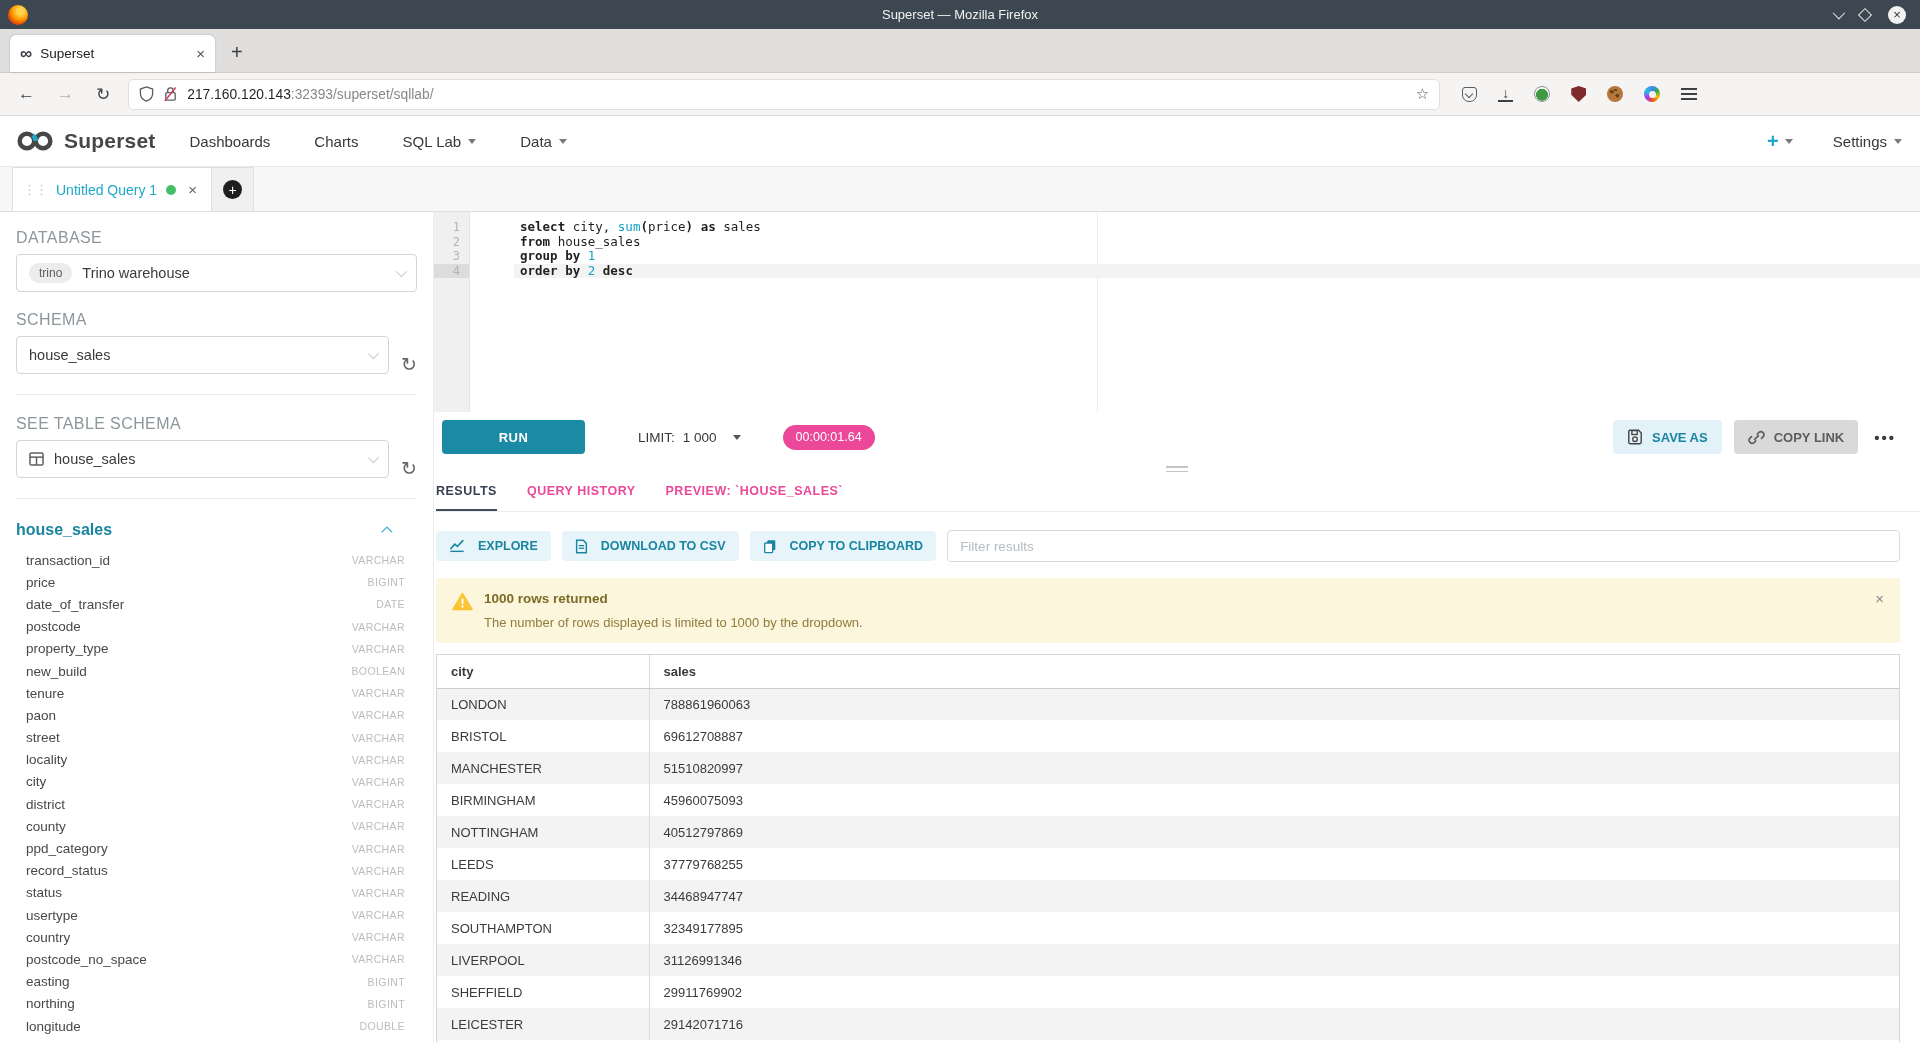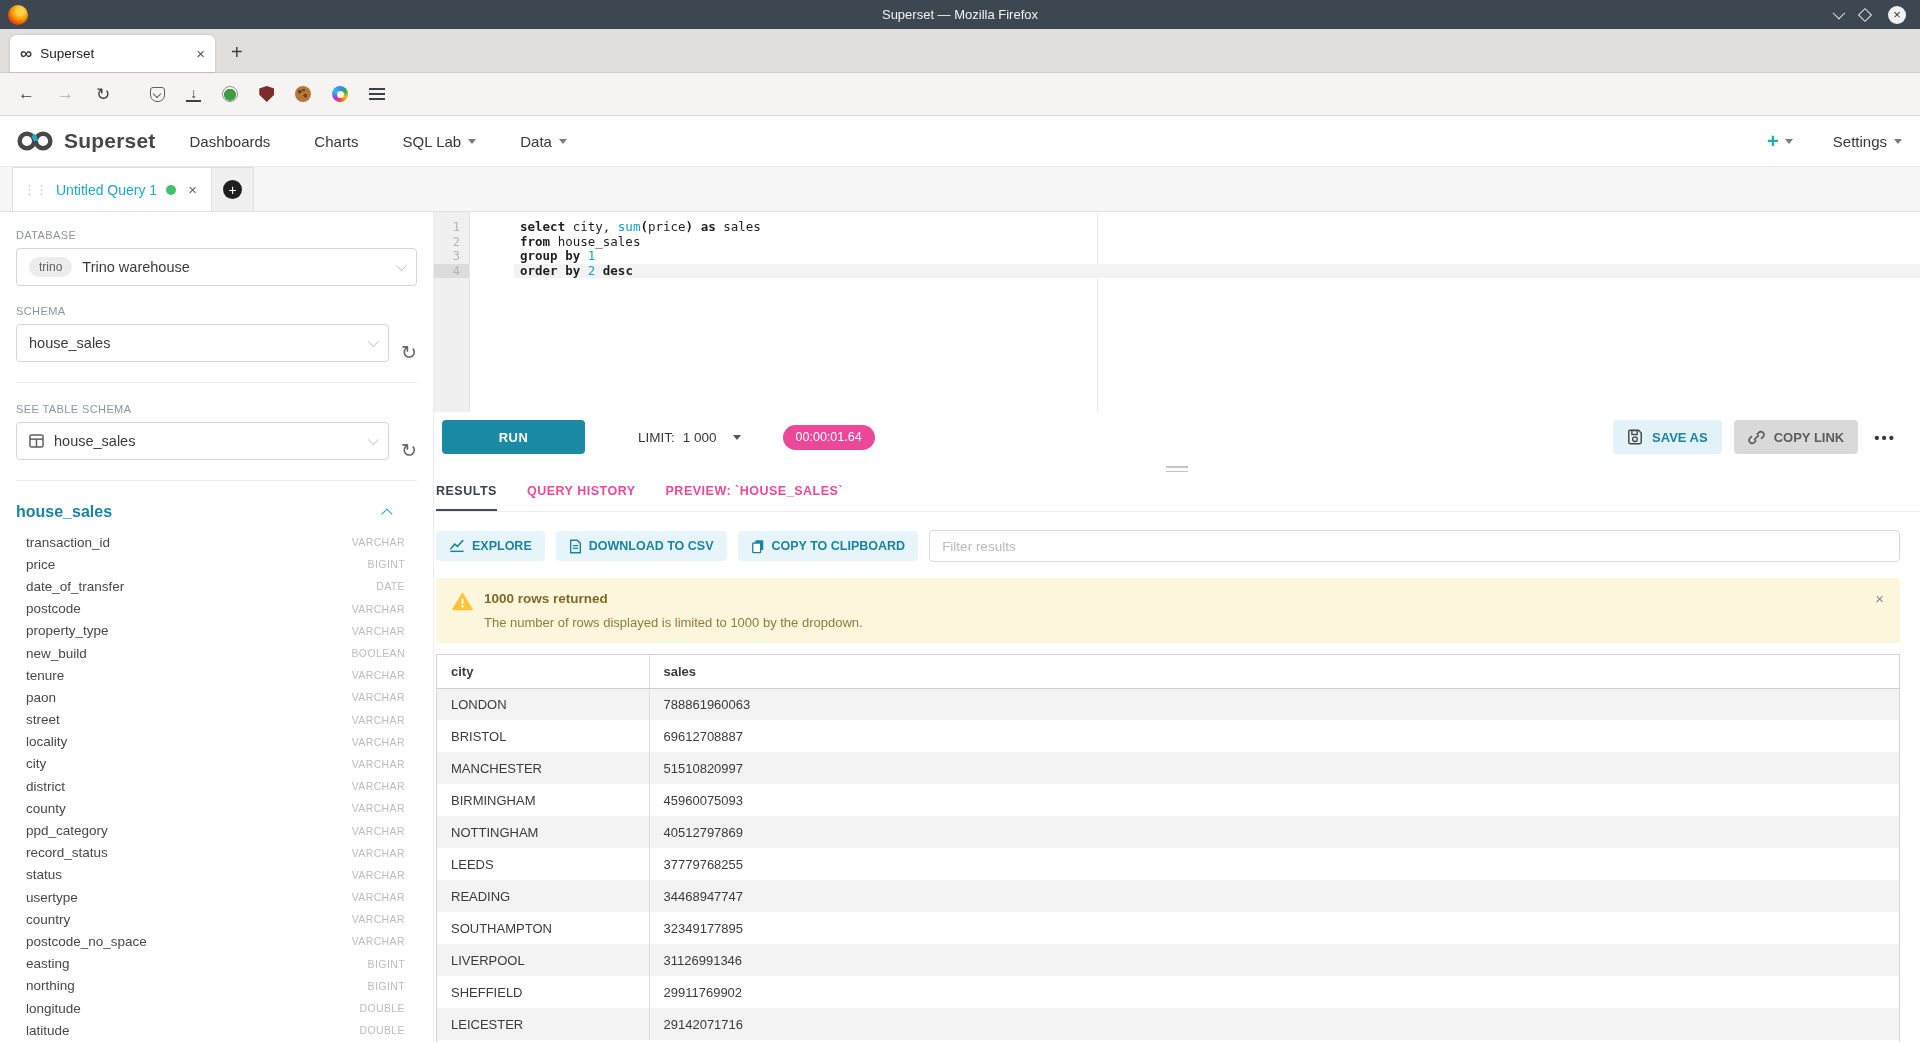--- a/index.html
+++ b/index.html
@@ -74,21 +74,21 @@
   .qtab .greendot { width:10px; height:10px; border-radius:50%; background:#44c168; }
   .qtab .qclose { margin-left:auto; color:#666; font-size:15px; }
   .addtab { width:42px; background:#f0f0f0; border:1px solid #e0e0e0; border-bottom:none; border-left:none;
     display:flex; align-items:center; justify-content:center; }
   .addtab .plus-circle { width:19px; height:19px; border-radius:50%; background:#1f1f1f; color:#fff;
     display:flex; align-items:center; justify-content:center; font-size:14px; line-height:1; }
 
   
   .main { display:flex; height:830px; }
   .sidebar { width:434px; border-right:1px solid #ececec; padding:17px 16px 0 16px; overflow:hidden; }
-  .sb-label { font-size:11px; color:#8d969b; letter-spacing:.4px; margin-bottom:7px; }
+  .sb-label { font-size:16px; color:#8d969b; letter-spacing:.4px; margin-bottom:7px; }
   .sel-row { display:flex; align-items:flex-end; gap:12px; }
   .sel { flex:1; height:38px; border:1px solid #d5d5d5; border-radius:4px; background:#fff;
     display:flex; align-items:center; padding:0 12px; gap:10px; font-size:14.5px; color:#3b3b3b; }
   .sel .chev { margin-left:auto; width:8px; height:8px; border-right:1.4px solid #c3c9cc; border-bottom:1.4px solid #c3c9cc;
     transform:rotate(45deg) translateY(-2px); }
   .pill { background:#ececec; border-radius:11px; padding:3px 10px; font-size:12px; color:#5f5f5f; }
   .refresh { font-size:19px; color:#666; line-height:1; }
   .sb-gap { height:19px; }
   .divider { border-top:1px solid #ebebeb; margin:20px 0; }
   .tbl-heading { display:flex; align-items:center; font-size:16px; font-weight:bold; color:#1985a0; padding:2px 10px 10px 0; }
@@ -129,21 +129,21 @@
 
   .grip { height:14px; display:flex; flex-direction:column; align-items:center; justify-content:center; gap:3px; }
   .grip i { display:block; width:22px; height:1.5px; background:#c4c4c4; }
 
   .rtabs { display:flex; gap:30px; padding:8px 0 0 2px; border-bottom:1px solid #ececec; }
   .rtab { font-size:12.5px; letter-spacing:.5px; color:#ec4899; padding-bottom:11px; font-weight:bold; }
   .rtab.active { color:#394150; border-bottom:2px solid #41495c; }
 
   .actions-row { display:flex; align-items:center; gap:11px; margin:18px 20px 0 2px; }
   .act-btn { height:30px; background:#e7f4fa; border:none; border-radius:4px; display:flex; align-items:center;
-    gap:7px; padding:0 13px; color:#1985a0; font-size:12.5px; font-weight:bold; }
+    gap:13px; padding:0 13px; color:#1985a0; font-size:12.5px; font-weight:bold; }
   .filter-input { flex:1; height:32px; border:1px solid #d9d9d9; border-radius:4px; padding:0 12px;
     font-size:13.5px; color:#333; font-family:"Liberation Sans", sans-serif; }
   .filter-input::placeholder { color:#b6bcc1; }
 
   .alert { margin:16px 20px 0 2px; background:#fcf6dc; border-radius:3px; display:flex; padding:13px 16px; }
   .alert-content { margin-left:11px; }
   .alert-title { font-size:13.5px; font-weight:bold; color:#7d6b28; }
   .alert-body { font-size:13px; color:#8f7d3c; margin-top:9px; }
   .alert-x { margin-left:auto; color:#8a8a8a; font-size:15px; line-height:1; }
 
@@ -178,20 +178,34 @@
   </div>
   <span class="newtab">+</span>
 </div>
 
 <div class="urlbar">
   <span class="navbtns">
     <span>←</span>
     <span class="fwd">→</span>
     <span>↻</span>
   </span>
+  <div class="urlfield">
+    <svg class="icon" width="15" height="16" viewBox="0 0 16 17">
+      <path d="M8 1 L14.5 3.2 V8 C14.5 12 11.8 14.8 8 16 C4.2 14.8 1.5 12 1.5 8 V3.2 Z" fill="none" stroke="#5a5d61" stroke-width="1.4"></path>
+    </svg>
+    <svg class="icon" width="15" height="16" viewBox="0 0 16 17">
+      <rect x="3" y="7" width="10" height="8" rx="1.2" fill="none" stroke="#5a5d61" stroke-width="1.4"></rect>
+      <path d="M5 7 V5 a3 3 0 0 1 6 0 v2" fill="none" stroke="#5a5d61" stroke-width="1.4"></path>
+      <line x1="2" y1="16" x2="13.5" y2="1.5" stroke="#d43f5c" stroke-width="1.6"></line>
+    </svg>
+    <span>
+      <span class="host">217.160.120.143</span><span class="rest">:32393/superset/sqllab/</span>
+    </span>
+    <span class="star">☆</span>
+  </div>
   <span class="toolicons">
     <span class="ic ic-pocket"></span>
     <span class="ic ic-dl">↓</span>
     <span class="ic ic-green"></span>
     <span class="ic ic-ublock"></span>
     <span class="ic ic-cookie"></span>
     <span class="ic ic-wheel"></span>
     <span class="ic ic-hamb"></span>
   </span>
 </div>

